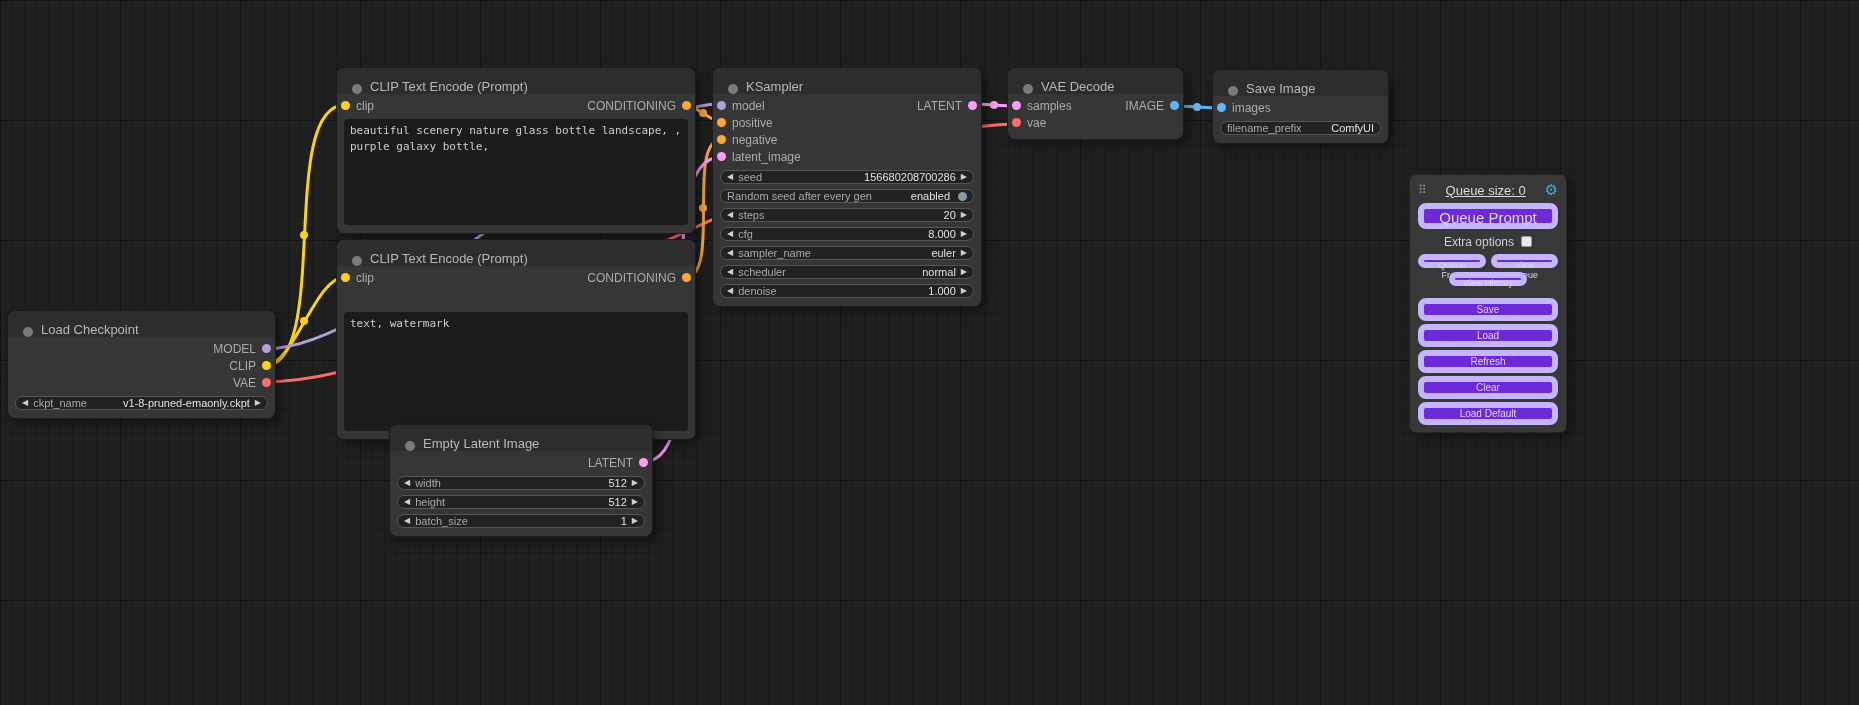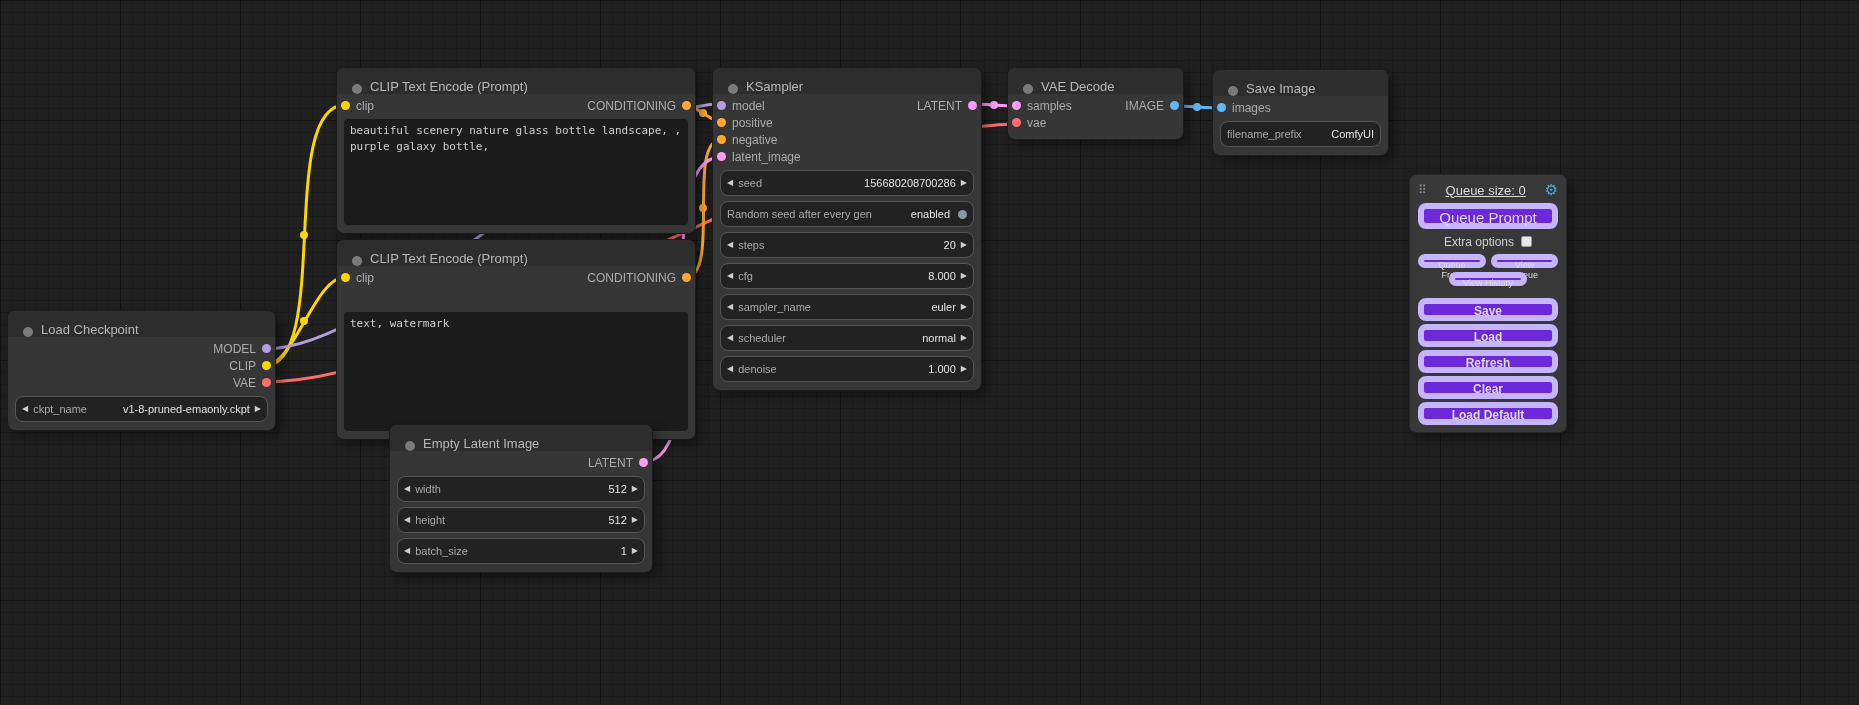--- a/index.html
+++ b/index.html
@@ -33,21 +33,21 @@
   .title-text { color:#b8b8b8; font-size:13px; white-space:nowrap; }
   .node-body { padding:3px 7px 8px; }
   .row {
     display:flex; align-items:center; height:17px; margin:0 -3px;
     font-size:12px; color:#ababab; gap:6px;
   }
   .row .grow { flex:1; }
   .dot { width:9px; height:9px; border-radius:50%; flex:none; }
   .widget {
     display:flex; align-items:center; gap:5px;
-    height:26px; margin-top:5px; padding:0 6px;
+    height:14px; margin-top:5px; padding:0 6px;
     background:#222; border:1px solid #565656; border-radius:8px;
     font-size:11px; color:#c9c9c9; white-space:nowrap;
   }
   .w-label { color:#a9a9a9; overflow:hidden; }
   .w-value { margin-left:auto; color:#e2e2e2; }
   .w-arrow { font-size:8px; color:#cfcfcf; line-height:1; flex:none; }
   .toggle-dot { width:9px; height:9px; border-radius:50%; background:#8a97a8; flex:none; margin-left:3px; }
   .prompt-box {
     margin-top:5px; background:#1c1c1c; border-radius:4px;
     padding:4px 6px; color:#cdcdcd;
@@ -72,21 +72,21 @@
     border:6px solid #c4b5fd; border-radius:8px;
     font-family:"Liberation Sans", sans-serif;
     cursor:pointer;
   }
   .queue-prompt { height:26px; font-size:15px; margin:3px 0 4px; }
   .extra-row { display:flex; align-items:center; justify-content:center; gap:7px; height:17px; font-size:12px; color:#cfcfcf; }
   .checkbox { width:11px; height:11px; background:#e9e9e9; border:1px solid #999; border-radius:2px; cursor:pointer; }
   .small-row { display:flex; justify-content:center; gap:5px; margin-top:4px; }
   .menu .small-btn { width:auto; height:14px; font-size:9px; padding:0 8px; border-radius:8px; }
   .menu-gap { height:9px; }
-  .menu .menu-btn { height:23px; font-size:12px; margin-top:3px;font-weight:bold; }
+  .menu .menu-btn { height:23px; font-size:10px; margin-top:3px; }
 </style>
 </head>
 <body>
 
 <div class="canvas">
 
   <svg id="wires" width="1859" height="705" viewBox="0 0 1859 705">
 
     <path d="M264,366 C332,366 277,105 345,105" fill="none" stroke-width="3" stroke-linecap="round" stroke="#FFD500"></path>
 

